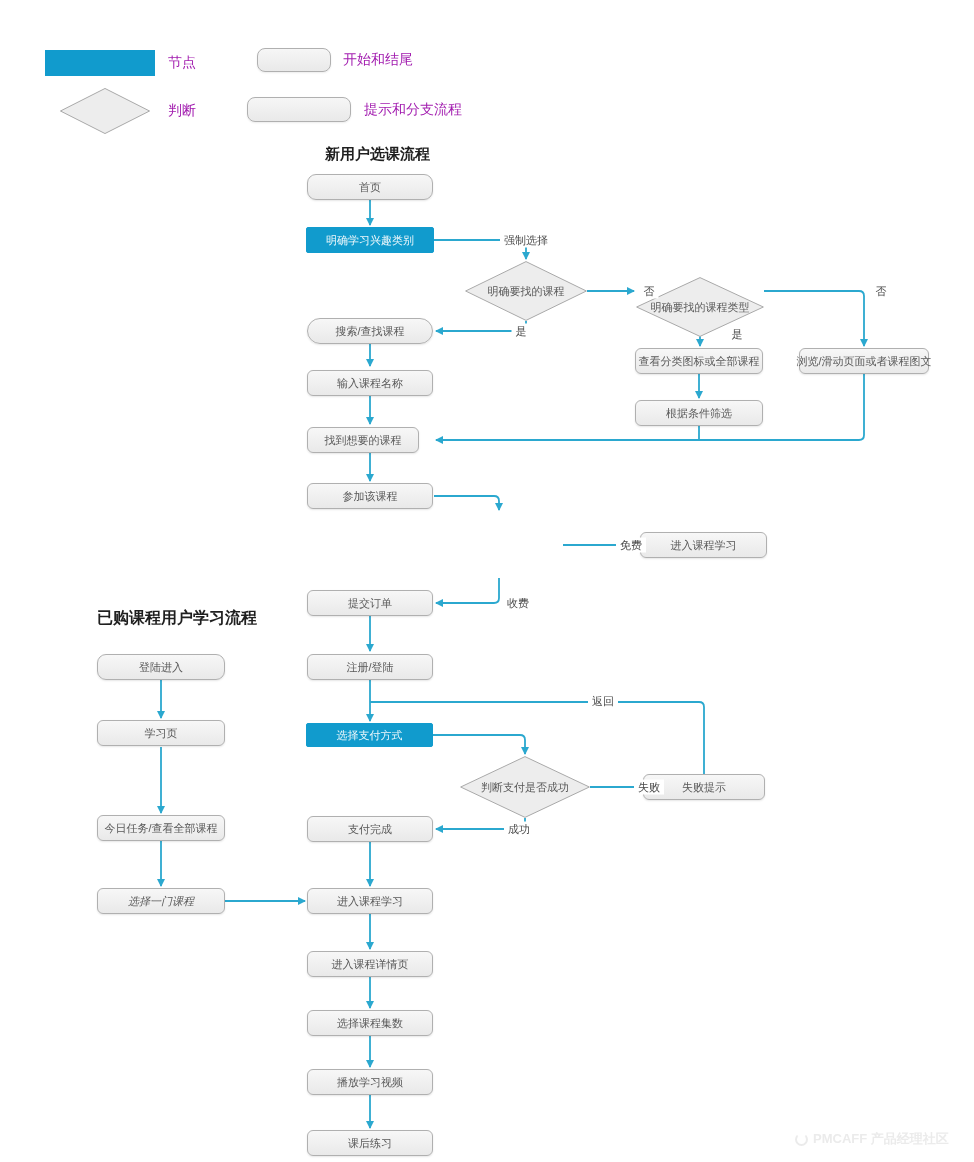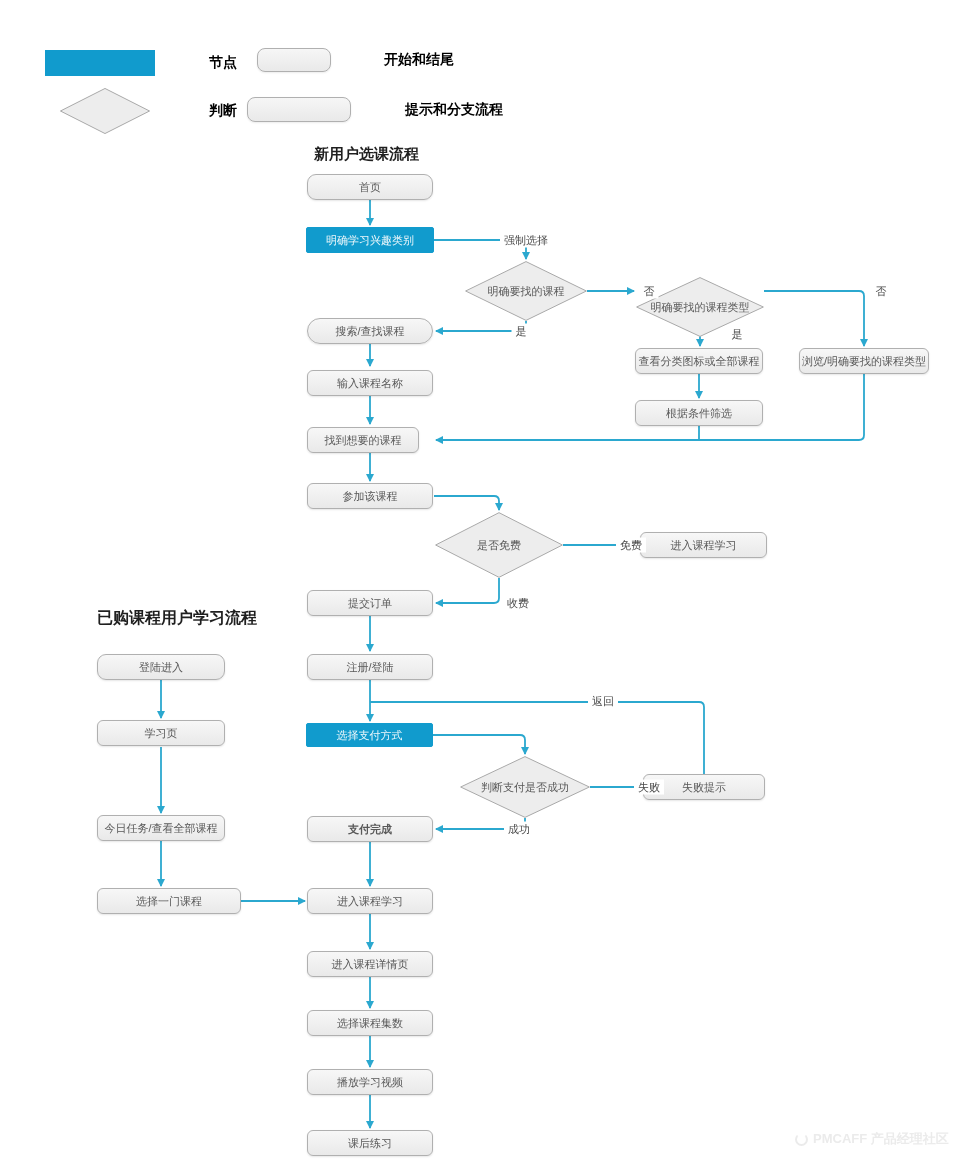--- a/index.html
+++ b/index.html
@@ -40,21 +40,21 @@
     display:flex;align-items:center;justify-content:center;
     font-size:11px;color:var(--node-text,#595959);white-space:nowrap;
   }
   .elabel{
     position:absolute;transform:translate(-50%,-50%);
     background:#fff;padding:0 4px;font-size:11px;color:#4a4a4a;white-space:nowrap;margin-left:40px;
   }
   .flow-title{position:absolute;font-weight:bold;color:#1f1f1f;white-space:nowrap;}
   .flow-title.t1{font-size:15px;}
   .flow-title.t2{font-size:16px;}
-  .legend-label{position:absolute;font-size:14px;font-weight:700;color:#000000;white-space:nowrap;transform:translateY(-50%);margin-left:41px;}
+  .legend-label{position:absolute;font-size:14px;font-weight:400;color:#a21caf;white-space:nowrap;transform:translateY(-50%);}
   .legend-swatch-node{position:absolute;background:var(--accent,#119bcd);}
   .legend-rounded{
     position:absolute;box-sizing:border-box;border-radius:8px;
     background:linear-gradient(#f6f6f6,#e9e9e9);
     border:1px solid #b0b0b0;box-shadow:0 1px 2px rgba(0,0,0,.08);
   }
   .watermark{
     position:absolute;left:795px;top:1130px;display:flex;align-items:center;gap:5px;
     color:#ebebeb;font-size:13px;font-weight:bold;white-space:nowrap;
   }
@@ -112,67 +112,61 @@
       </svg>
   </div>
   <div class="legend-label" style="left:168px;top:111px;">判断</div>
 
   <div class="legend-rounded" style="left:257px;top:48px;width:74px;height:24px;"></div>
   <div class="legend-label" style="left:343px;top:60px;">开始和结尾</div>
 
   <div class="legend-rounded" style="left:247px;top:97px;width:104px;height:25px;"></div>
   <div class="legend-label" style="left:364px;top:110px;">提示和分支流程</div>
 
-  <div class="flow-title t1" style="left:314px;top:145px;text-align:right;">新用户选课流程</div>
+  <div class="flow-title t1" style="left:325px;top:145px;text-align:right;">新用户选课流程</div>
   <div class="flow-title t2" style="left:97px;top:608px;">已购课程用户学习流程</div>
 
   <div class="node start" style="left:307px;top:174px;width:126px;">首页</div>
   <div class="node blue" style="left:306px;top:227px;width:128px;">明确学习兴趣类别</div>
   <div class="node" style="left:307px;top:318px;width:126px;border-radius:13px;">搜索/查找课程</div>
   <div class="node" style="left:307px;top:370px;width:126px;">输入课程名称</div>
   <div class="node" style="left:307px;top:427px;width:112px;">找到想要的课程</div>
   <div class="node" style="left:307px;top:483px;width:126px;">参加该课程</div>
   <div class="node" style="left:307px;top:590px;width:126px;">提交订单</div>
   <div class="node" style="left:307px;top:654px;width:126px;">注册/登陆</div>
   <div class="node blue" style="left:306px;top:723px;width:127px;height:24px;">选择支付方式</div>
-  <div class="node" style="left:307px;top:816px;width:126px;font-weight:bold;">支付完成</div>
+  <div class="node" style="left:307px;top:816px;width:126px;">支付完成</div>
   <div class="node" style="left:307px;top:888px;width:126px;">进入课程学习</div>
   <div class="node" style="left:307px;top:951px;width:126px;">进入课程详情页</div>
   <div class="node" style="left:307px;top:1010px;width:126px;">选择课程集数</div>
   <div class="node" style="left:307px;top:1069px;width:126px;">播放学习视频</div>
   <div class="node" style="left:307px;top:1130px;width:126px;">课后练习</div>
 
   <div class="node" style="left:635px;top:348px;width:128px;">查看分类图标或全部课程</div>
   <div class="node" style="left:635px;top:400px;width:128px;">根据条件筛选</div>
-  <div class="node" style="left:799px;top:348px;width:130px;">浏览/明确要找的课程类型</div>
+  <div class="node" style="left:799px;top:348px;width:130px;">浏览/滑动页面或者课程图文</div>
   <div class="node" style="left:640px;top:532px;width:127px;">进入课程学习</div>
   <div class="node" style="left:643px;top:774px;width:122px;">失败提示</div>
 
   <div class="node start" style="left:97px;top:654px;width:128px;">登陆进入</div>
   <div class="node" style="left:97px;top:720px;width:128px;">学习页</div>
   <div class="node" style="left:97px;top:815px;width:128px;">今日任务/查看全部课程</div>
-  <div class="node" style="left:97px;top:888px;width:144px;">选择一门课程</div>
+  <div class="node" style="left:97px;top:888px;width:128px;font-style:italic;">选择一门课程</div>
 
   <div class="diamond" style="left:465px;top:261px;width:122px;height:60px;">
     <svg viewBox="0 0 100 50" preserveAspectRatio="none">
         <polygon points="50,0.5 99.5,25 50,49.5 0.5,25"></polygon>
       </svg>
     <span class="dlabel">明确要找的课程</span>
   </div>
   <div class="diamond" style="left:636px;top:277px;width:128px;height:60px;">
     <svg viewBox="0 0 100 50" preserveAspectRatio="none">
         <polygon points="50,0.5 99.5,25 50,49.5 0.5,25"></polygon>
       </svg>
     <span class="dlabel">明确要找的课程类型</span>
-  </div>
-  <div class="diamond" style="left:435px;top:512px;width:128px;height:66px;">
-    <svg viewBox="0 0 100 50" preserveAspectRatio="none">
-        <polygon points="50,0.5 99.5,25 50,49.5 0.5,25"></polygon>
-      </svg>
-    <span class="dlabel">是否免费</span>
   </div>
   <div class="diamond" style="left:460px;top:756px;width:130px;height:62px;font-family:Liberation Mono, monospace;">
     <svg viewBox="0 0 100 50" preserveAspectRatio="none">
         <polygon points="50,0.5 99.5,25 50,49.5 0.5,25"></polygon>
       </svg>
     <span class="dlabel">判断支付是否成功</span>
   </div>
 
   <span class="elabel" style="left:486px;top:240px;">强制选择</span>
   <span class="elabel" style="left:609px;top:291px;">否</span>

